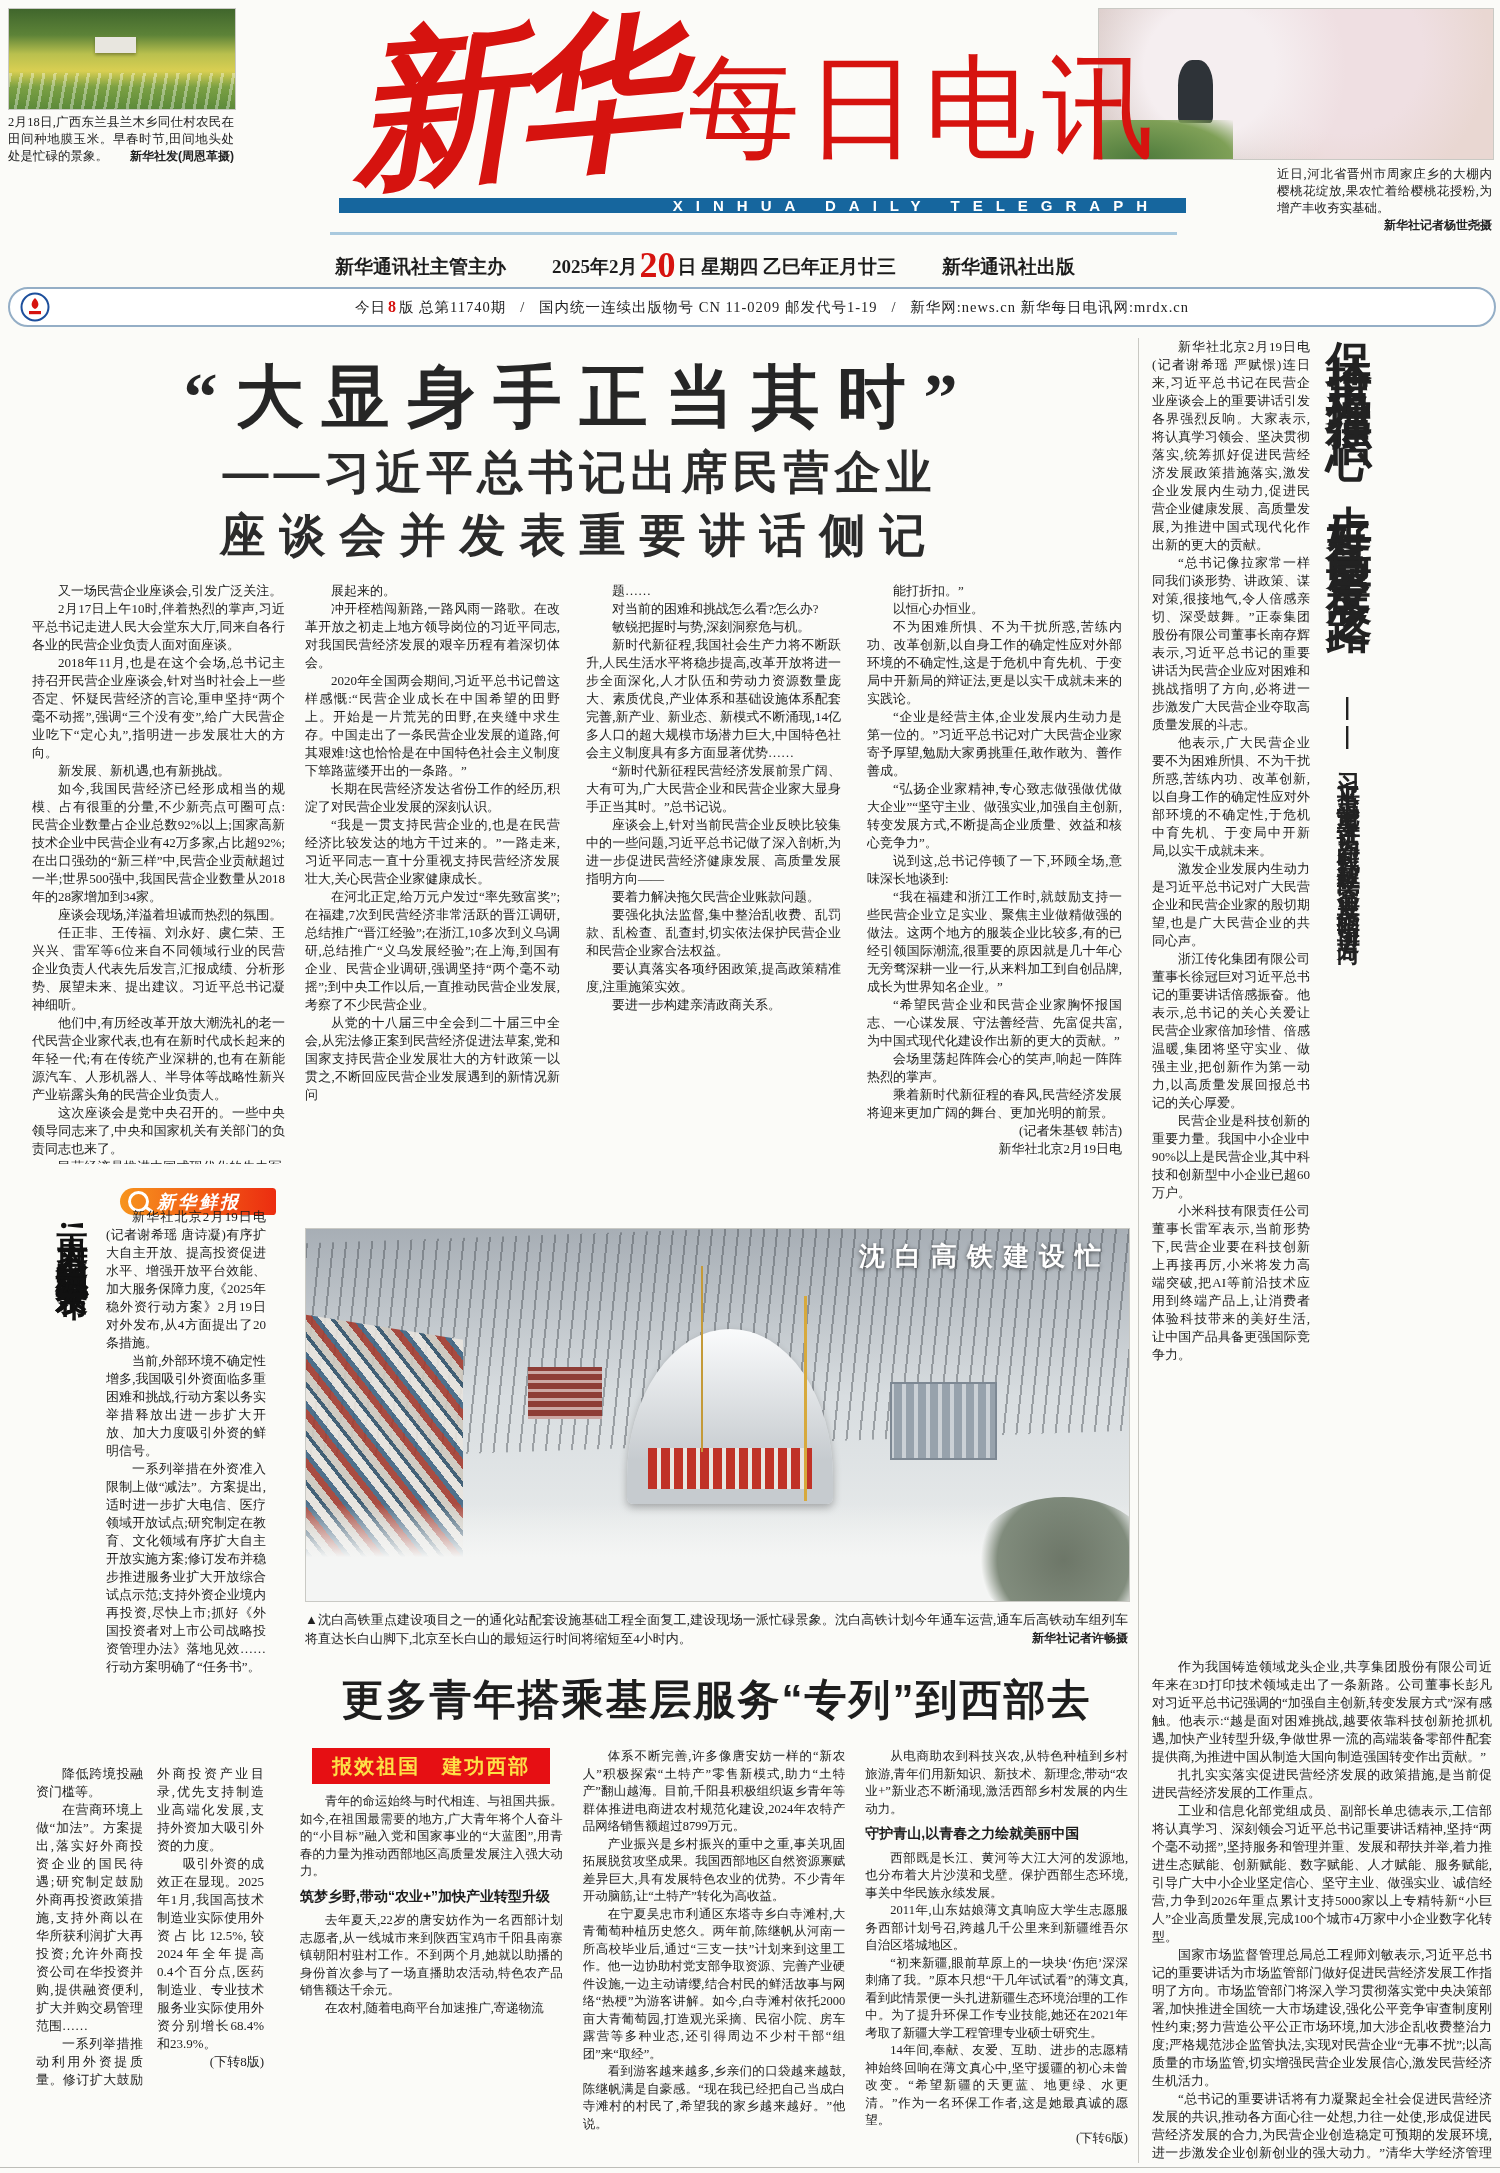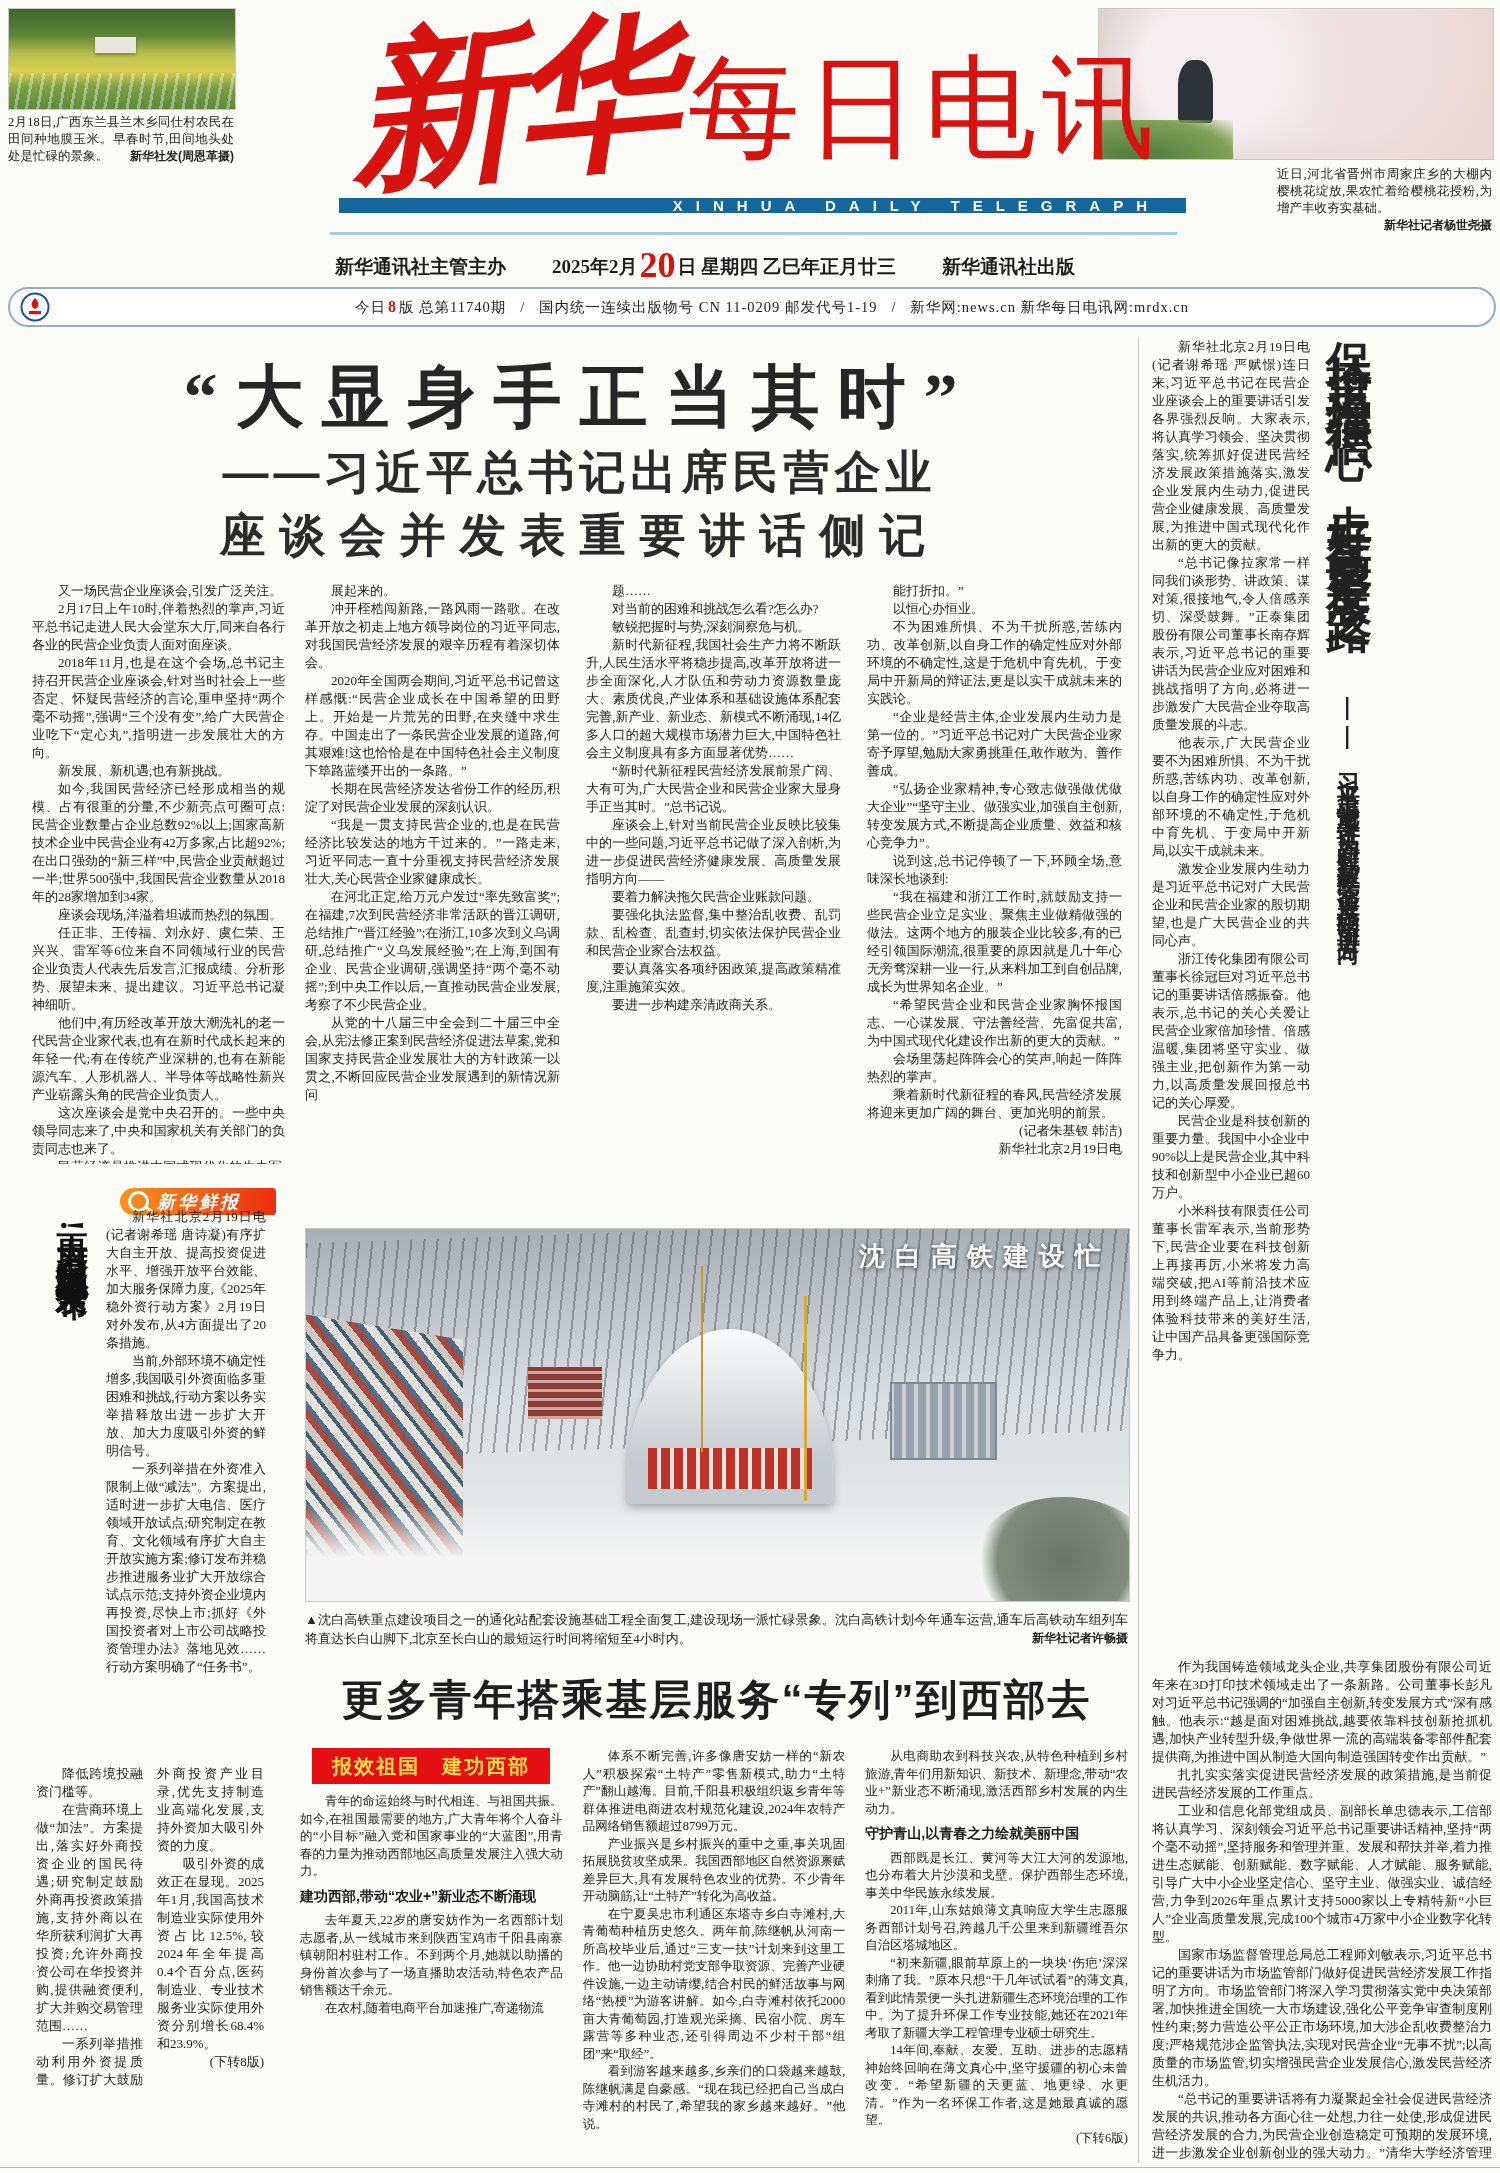--- a/index.html
+++ b/index.html
@@ -248,21 +248,21 @@
     <span class="credit">新华社记者许畅摄</span>
   </div>
 
   <div class="abs youth-headline" style="left:305px;top:1672px;width:823px;">更多青年搭乘基层服务“专列”到西部去</div>
   <div class="abs" style="left:300px;top:1748px;width:828px;height:415px;">
     <div class="threecol" style="gap:20px;">
       <div>
         <div class="redbox" style="width:238px;height:36px;font-size:20px;letter-spacing:2px;margin:0 auto 9px auto;">报效祖国　建功西部</div>
         <div class="article" style="height:370px;font-size:12.5px;line-height:17.5px;">
             <p>青年的命运始终与时代相连、与祖国共振。如今,在祖国最需要的地方,广大青年将个人奋斗的“小目标”融入党和国家事业的“大蓝图”,用青春的力量为推动西部地区高质量发展注入强大动力。</p>
-            <p class="col-subhead">建功西部,带动“农业+”新业态不断涌现</p>
+            <p class="col-subhead">筑梦乡野,带动“农业+”加快产业转型升级</p>
             <p>去年夏天,22岁的唐安妨作为一名西部计划志愿者,从一线城市来到陕西宝鸡市千阳县南寨镇朝阳村驻村工作。不到两个月,她就以助播的身份首次参与了一场直播助农活动,特色农产品销售额达千余元。</p>
             <p>在农村,随着电商平台加速推广,寄递物流</p>
           </div>
       </div>
       <div class="article" style="height:415px;font-size:12.5px;line-height:17.5px;">
           <p>体系不断完善,许多像唐安妨一样的“新农人”积极探索“土特产”零售新模式,助力“土特产”翻山越海。目前,千阳县积极组织返乡青年等群体推进电商进农村规范化建设,2024年农特产品网络销售额超过8799万元。</p>
           <p>产业振兴是乡村振兴的重中之重,事关巩固拓展脱贫攻坚成果。我国西部地区自然资源禀赋差异巨大,具有发展特色农业的优势。不少青年开动脑筋,让“土特产”转化为高收益。</p>
           <p>在宁夏吴忠市利通区东塔寺乡白寺滩村,大青葡萄种植历史悠久。两年前,陈继帆从河南一所高校毕业后,通过“三支一扶”计划来到这里工作。他一边协助村党支部争取资源、完善产业硬件设施,一边主动请缨,结合村民的鲜活故事与网络“热梗”为游客讲解。如今,白寺滩村依托2000亩大青葡萄园,打造观光采摘、民宿小院、房车露营等多种业态,还引得周边不少村干部“组团”来“取经”。</p>
           <p>看到游客越来越多,乡亲们的口袋越来越鼓,陈继帆满是自豪感。“现在我已经把自己当成白寺滩村的村民了,希望我的家乡越来越好。”他说。</p>
         </div>

